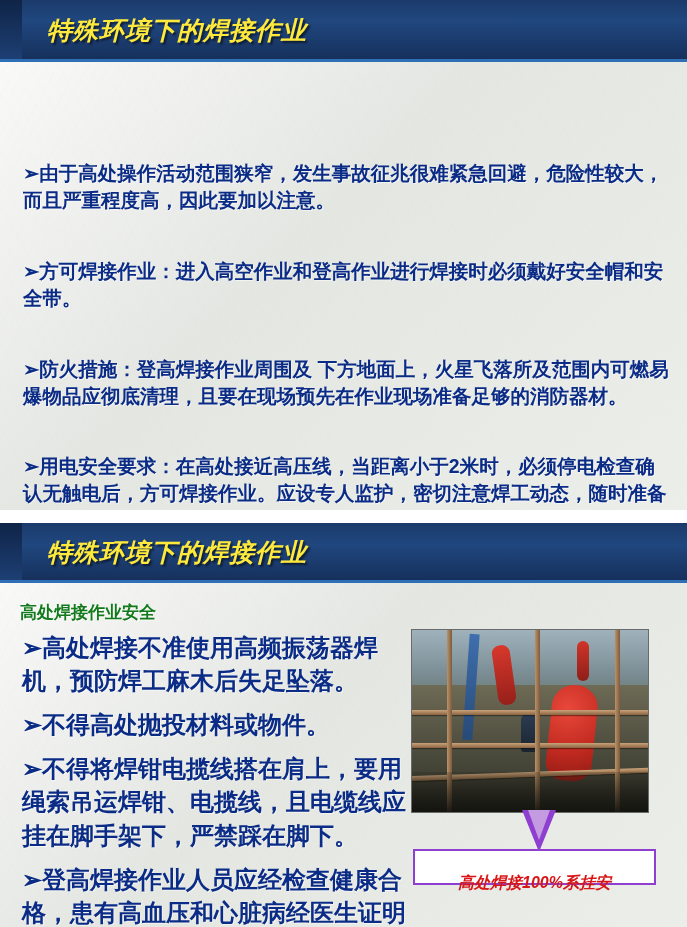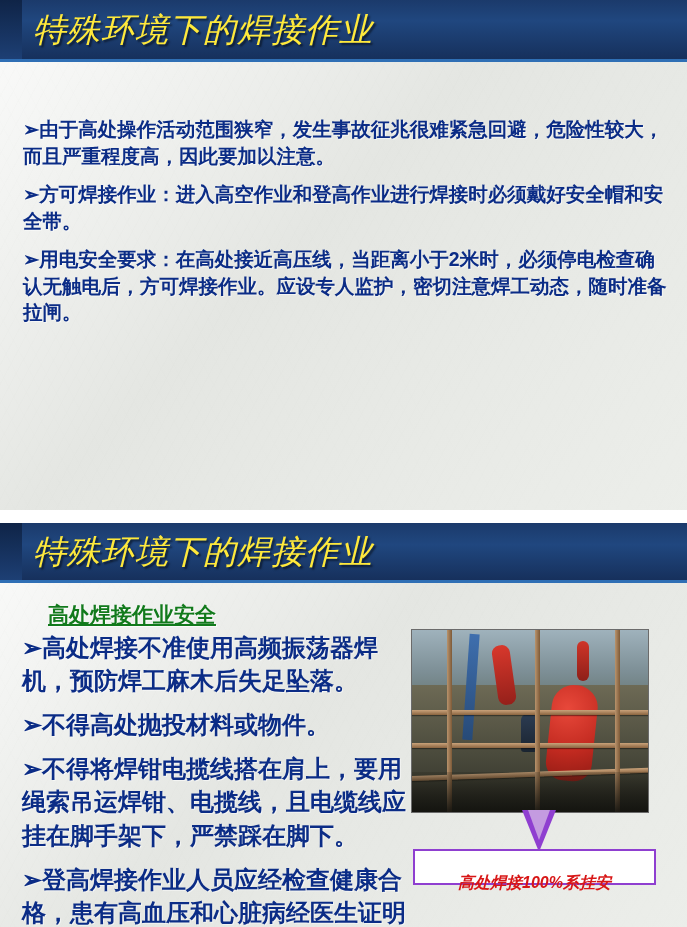--- a/index.html
+++ b/index.html
@@ -54,26 +54,26 @@
   .title-accent {
     position: absolute;
     left: 0;
     top: 0;
     width: 22px;
     height: 100%;
     background: linear-gradient(180deg, #0f2447 0%, #1d3f74 100%);
   }
   .title-text {
     position: absolute;
-    left: 33px;
+    left: 47px;
     top: 50%;
     transform: translateY(-50%);
     color: #ffe93b;
-    font-size: 33px;
-    font-weight: normal;
+    font-size: 25px;
+    font-weight: bold;
     font-style: italic;
     letter-spacing: 1px;
     text-shadow: 2px 2px 2px rgba(0,0,0,0.55);
     white-space: nowrap;
   }
 
   
   .subhead {
     position: absolute;
     color: #127a1c;
@@ -87,35 +87,35 @@
     color: #0b2c86;
     font-weight: bold;
     line-height: 1.38;
     text-shadow: 1px 1px 0 rgba(255,255,255,0.55);
   }
 
   
   #slide1 { top: 0; height: 510px; }
   #slide1 .subhead { left: 40px; top: 84px; }
   #slide1 .body { position: absolute; left: 23px; top: 116px; width: 648px; }
-  #slide1 .para { position: relative; font-size: 19.5px; }
+  #slide1 .para { position: relative; font-size: 19.5px; margin-top: 44px; }
 
   
   .gap-band {
     position: absolute;
     left: 0;
     top: 510px;
     width: 687px;
     height: 13px;
     background: #ffffff;
   }
 
   
   #slide2 { top: 523px; height: 404px; }
-  #slide2 .subhead { left: 48px; top: 78px; font-size: 21px; text-decoration: underline; }
+  #slide2 .subhead { left: 20px; top: 78px; font-size: 17px; }
   #slide2 .body { position: absolute; left: 22px; top: 108px; width: 400px; }
   #slide2 .para { position: relative; font-size: 24px; }
 
   .bullet-block { margin-bottom: 11px; }
 
   
   .photo {
     position: absolute;
     left: 411px;
     top: 106px;
@@ -227,20 +227,21 @@
 
     <div class="title-bar">
       <div class="title-accent"></div>
       <div class="title-text">特殊环境下的焊接作业</div>
     </div>
 
 
     <div class="body">
       <div class="para bullet-block">➢由于高处操作活动范围狭窄，发生事故征兆很难紧急回避，危险性较大，而且严重程度高，因此要加以注意。</div>
       <div class="para bullet-block">➢方可焊接作业：进入高空作业和登高作业进行焊接时必须戴好安全帽和安全带。</div>
+      <div class="para bullet-block">➢防火措施：登高焊接作业周围及 下方地面上，火星飞落所及范围内可燃易爆物品应彻底清理，且要在现场预先在作业现场准备足够的消防器材。</div>
       <div class="para bullet-block">➢用电安全要求：在高处接近高压线，当距离小于2米时，必须停电检查确认无触电后，方可焊接作业。应设专人监护，密切注意焊工动态，随时准备拉闸。</div>
     </div>
   </div>
 
   <div class="gap-band"></div>
 
   <div class="slide" id="slide2">
     <div class="slide-bg"></div>
 
     <div class="title-bar second">

